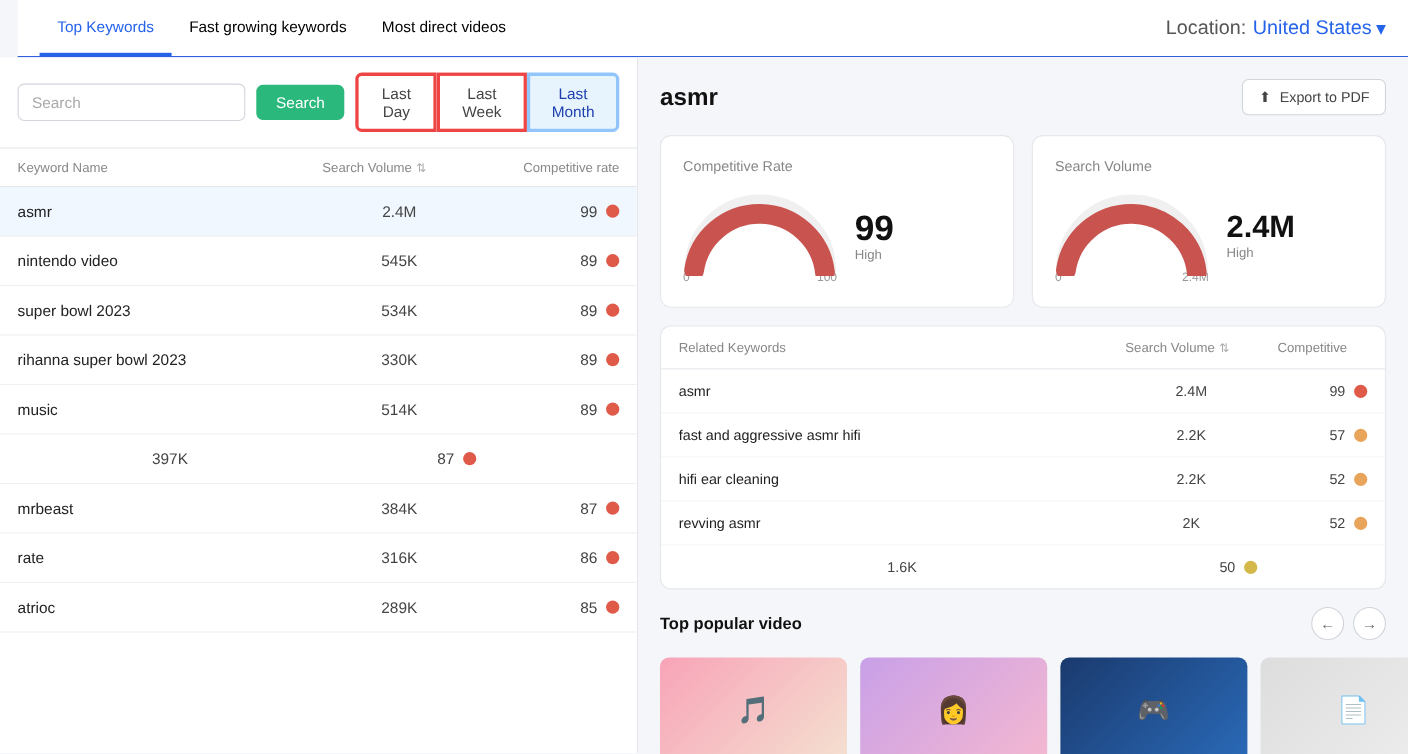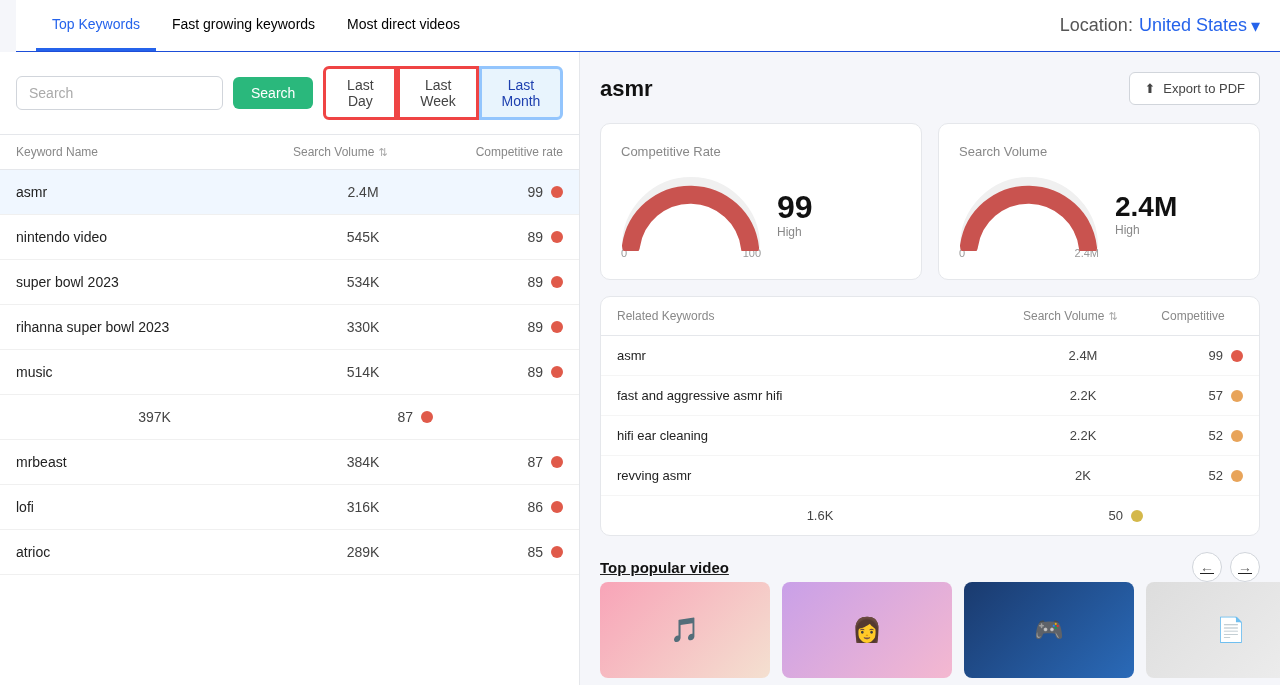--- a/index.html
+++ b/index.html
@@ -62,21 +62,21 @@
     
     .related-card { background: #fff; border-radius: 10px; border: 1px solid #e5e7eb; margin-bottom: 16px; overflow: hidden; }
     .related-header { display: grid; grid-template-columns: 1fr 120px 100px; padding: 12px 16px; border-bottom: 1px solid #e5e7eb; font-size: 12px; color: #888; font-weight: 500; }
     .related-row { display: grid; grid-template-columns: 1fr 120px 100px; padding: 12px 16px; border-bottom: 1px solid #f5f5f5; align-items: center; }
     .related-row:last-child { border-bottom: none; }
     .related-keyword { font-size: 13px; color: #222; }
     .related-vol { text-align: center; font-size: 13px; color: #444; }
     .related-comp { display: flex; align-items: center; justify-content: flex-end; gap: 8px; font-size: 13px; color: #444; }
 
     
-    .popular-header { display: flex; align-items: center; justify-content: space-between; margin-bottom: 0; text-decoration: underline; }
+    .popular-header { display: flex; align-items: center; justify-content: space-between; margin-bottom: 16px; }
     .popular-title { font-size: 15px; font-weight: 600; color: #111; }
     .nav-arrows { display: flex; gap: 8px; }
     .arrow-btn { width: 30px; height: 30px; border-radius: 50%; border: 1px solid #d1d5db; background: #fff; display: flex; align-items: center; justify-content: center; cursor: pointer; font-size: 14px; color: #666; }
 
     .video-grid { display: flex; gap: 12px; }
     .video-thumb { width: 170px; height: 96px; border-radius: 8px; overflow: hidden; background: #ccc; flex-shrink: 0; }
 
     
     .thumb-1 { background: linear-gradient(135deg, #f8a4b8 0%, #f4e0d0 100%); }
     .thumb-2 { background: linear-gradient(135deg, #c9a0e8 0%, #f4b8d0 100%); }
@@ -181,21 +181,21 @@
   </div>
           <div class="keyword-row">
     <span class="keyword-name">mrbeast</span>
     <span class="search-vol">384K</span>
     <span class="comp-rate">
       87
       <span class="dot" style="background:#e05a4a"></span>
     </span>
   </div>
           <div class="keyword-row">
-    <span class="keyword-name">lofi</span>
+    <span class="keyword-name">rate</span>
     <span class="search-vol">316K</span>
     <span class="comp-rate">
       86
       <span class="dot" style="background:#e05a4a"></span>
     </span>
   </div>
           <div class="keyword-row">
     <span class="keyword-name">atrioc</span>
     <span class="search-vol">289K</span>
     <span class="comp-rate">

